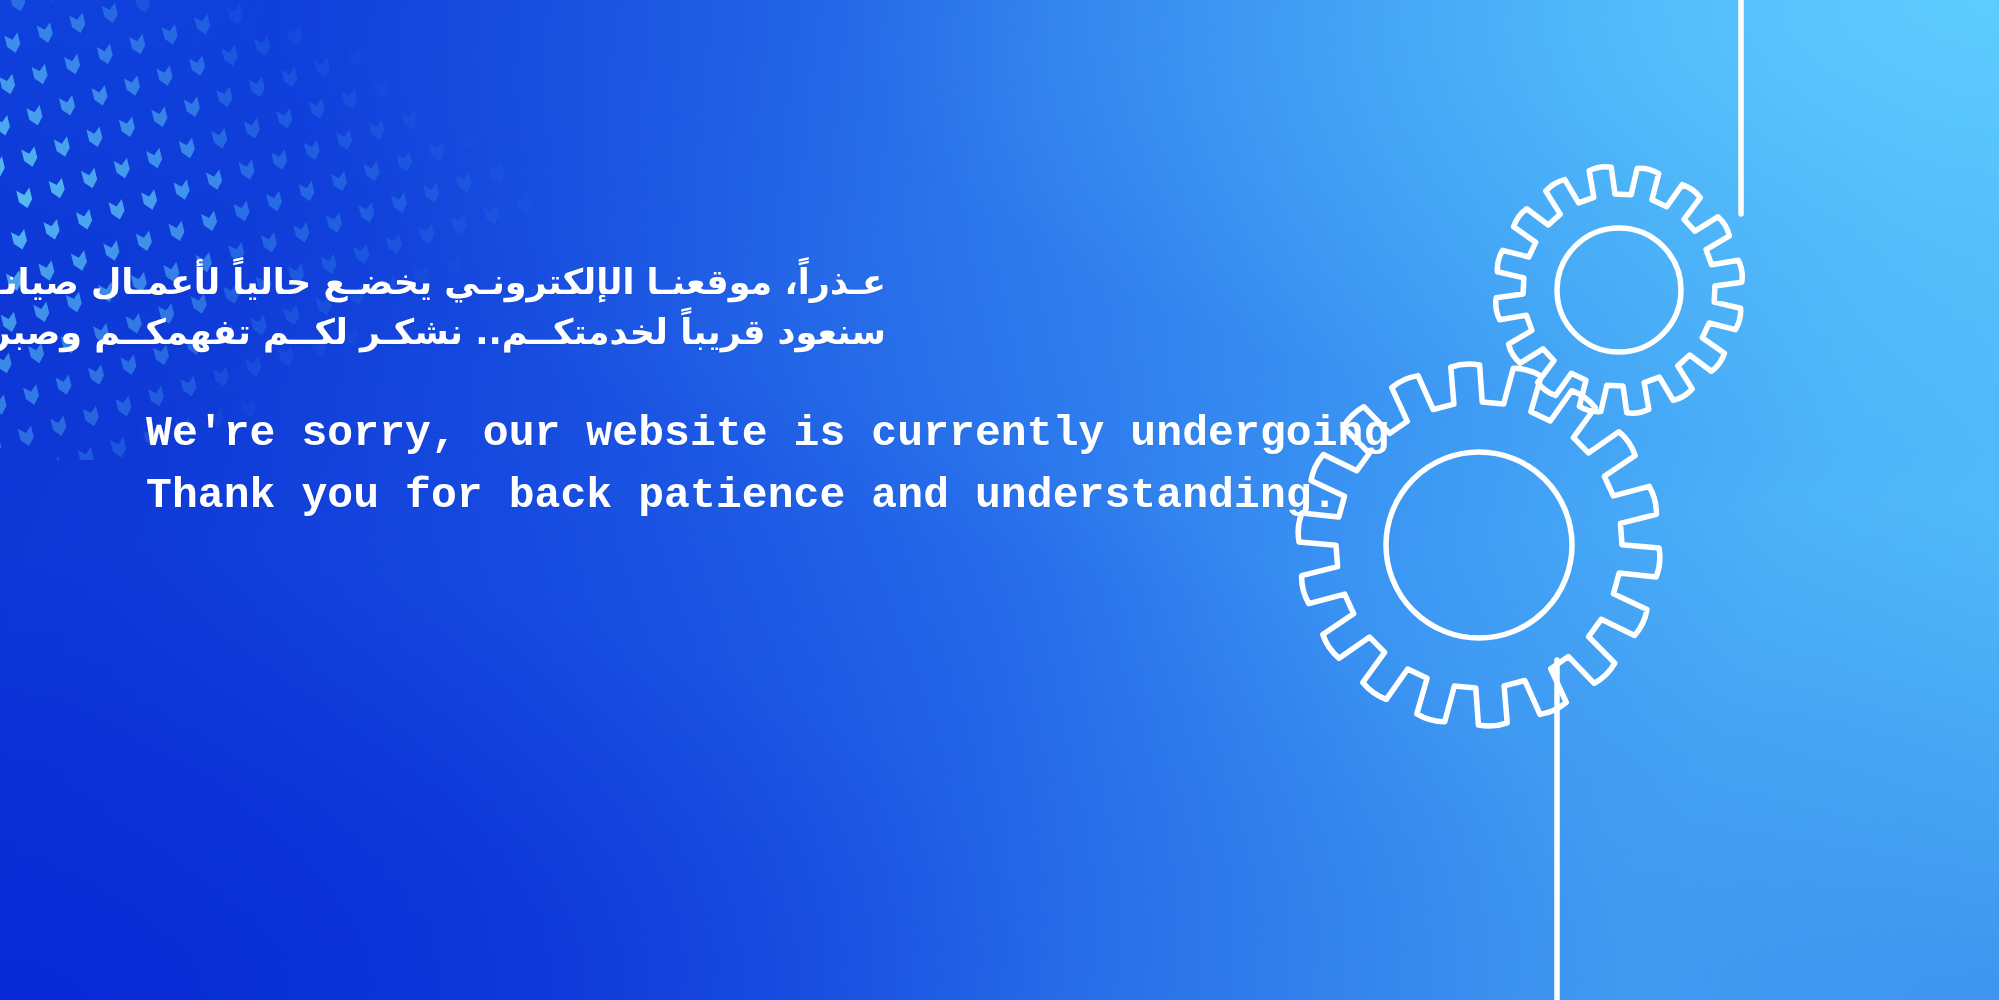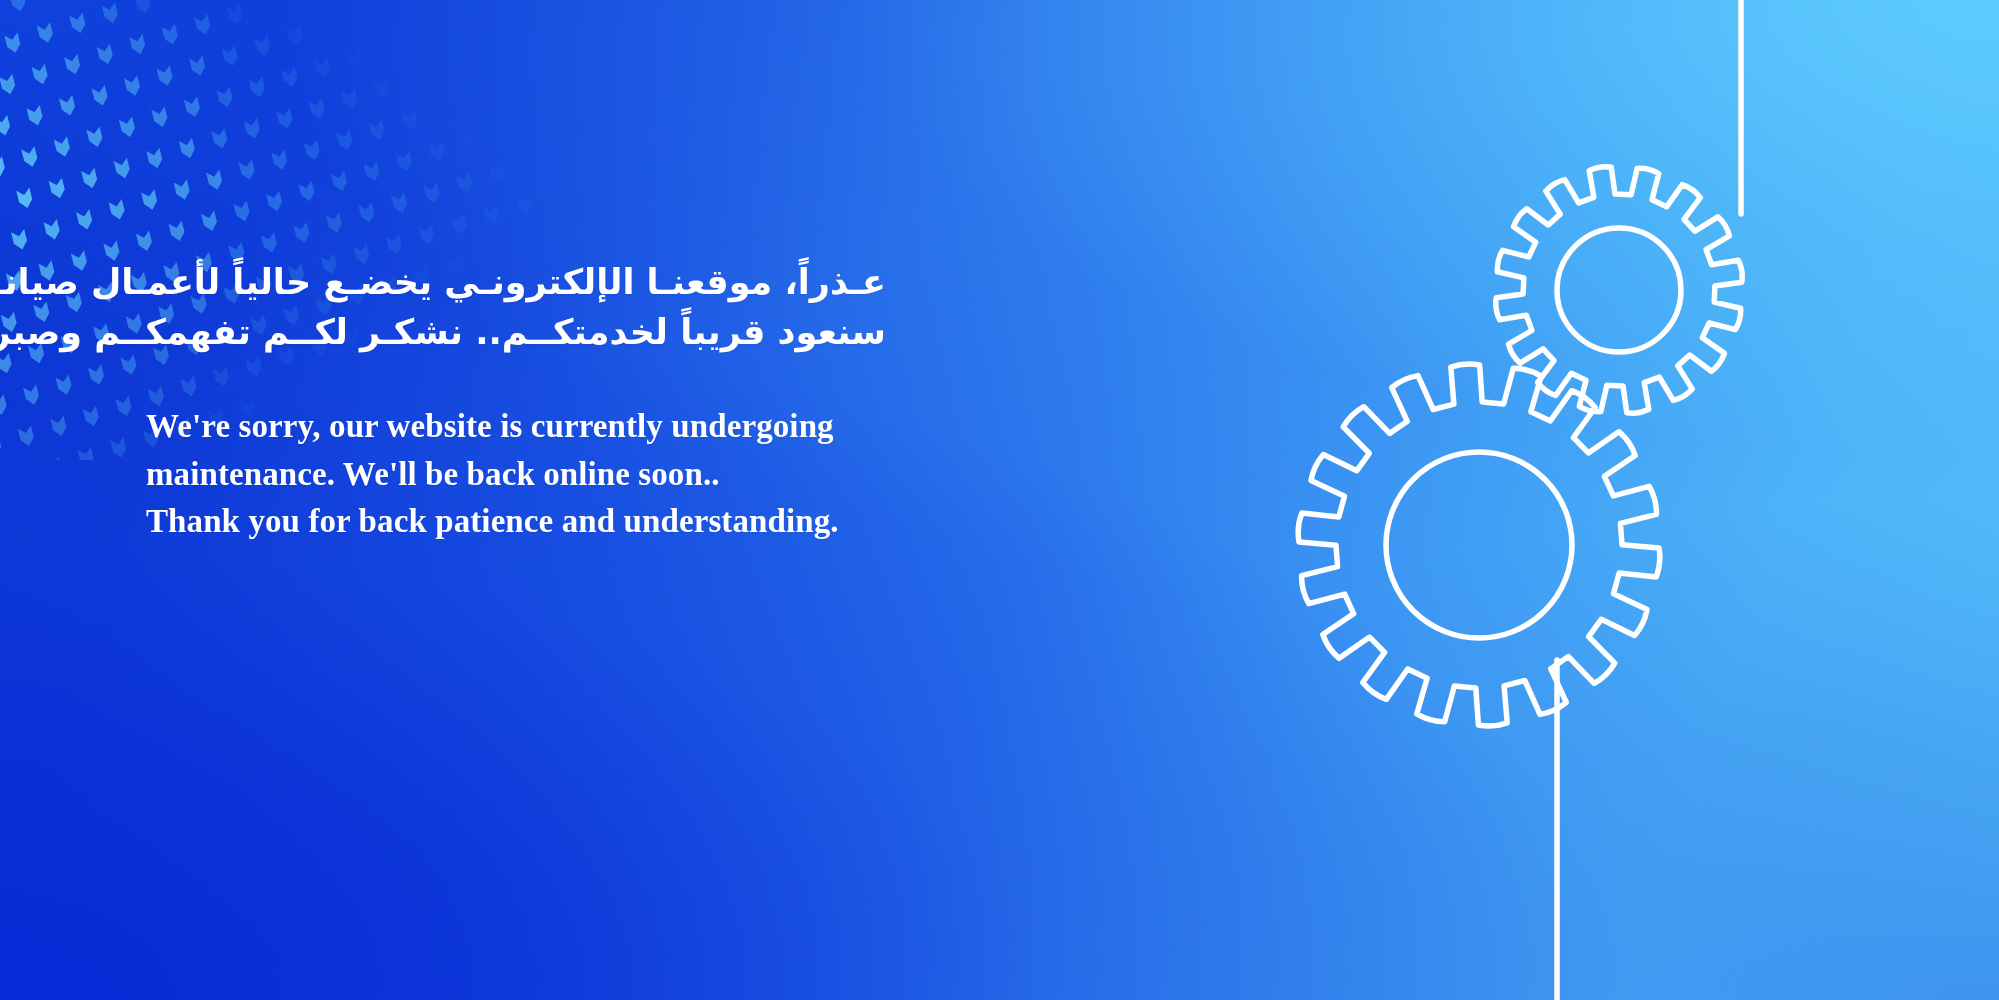--- a/index.html
+++ b/index.html
@@ -107,22 +107,22 @@
     text-shadow: 0 1px 2px rgba(0,0,0,0.07);
   }
   .arabic-line {
     display: block;
     white-space: nowrap;
   }
 
   .english-block {
     margin-top: 46px;
     color: #ffffff;
-    font-family: Liberation Serif, serif;
-    font-size: 33px;
+    font-family: Liberation Mono, monospace;
+    font-size: 43px;
     font-weight: 700;
     line-height: 1.44;
     letter-spacing: 0.1px;
     width: 760px;
     text-shadow: 0 1px 2px rgba(0,0,0,0.07);
   }
   .english-line { display: block; white-space: nowrap; }
 </style>
 </head>
 <body>
@@ -341,19 +341,18 @@
 
   <div class="copy">
 
     <div class="arabic-block">
       <span class="arabic-line">عـذراً، موقعنـا الإلكترونـي يخضـع حالياً لأعمـال صيانــة.</span>
       <span class="arabic-line">سنعود قريباً لخدمتكــم.. نشكـر لكــم تفهمكــم وصبركــم</span>
     </div>
 
     <div class="english-block">
       <span class="english-line">We're sorry, our website is currently undergoing</span>
-      <span class="english-line">maintenance. We'll be back online soon..</span>
       <span class="english-line">Thank you for back patience and understanding.</span>
     </div>
 
   </div>
 
 </div>
 
 </body></html>

